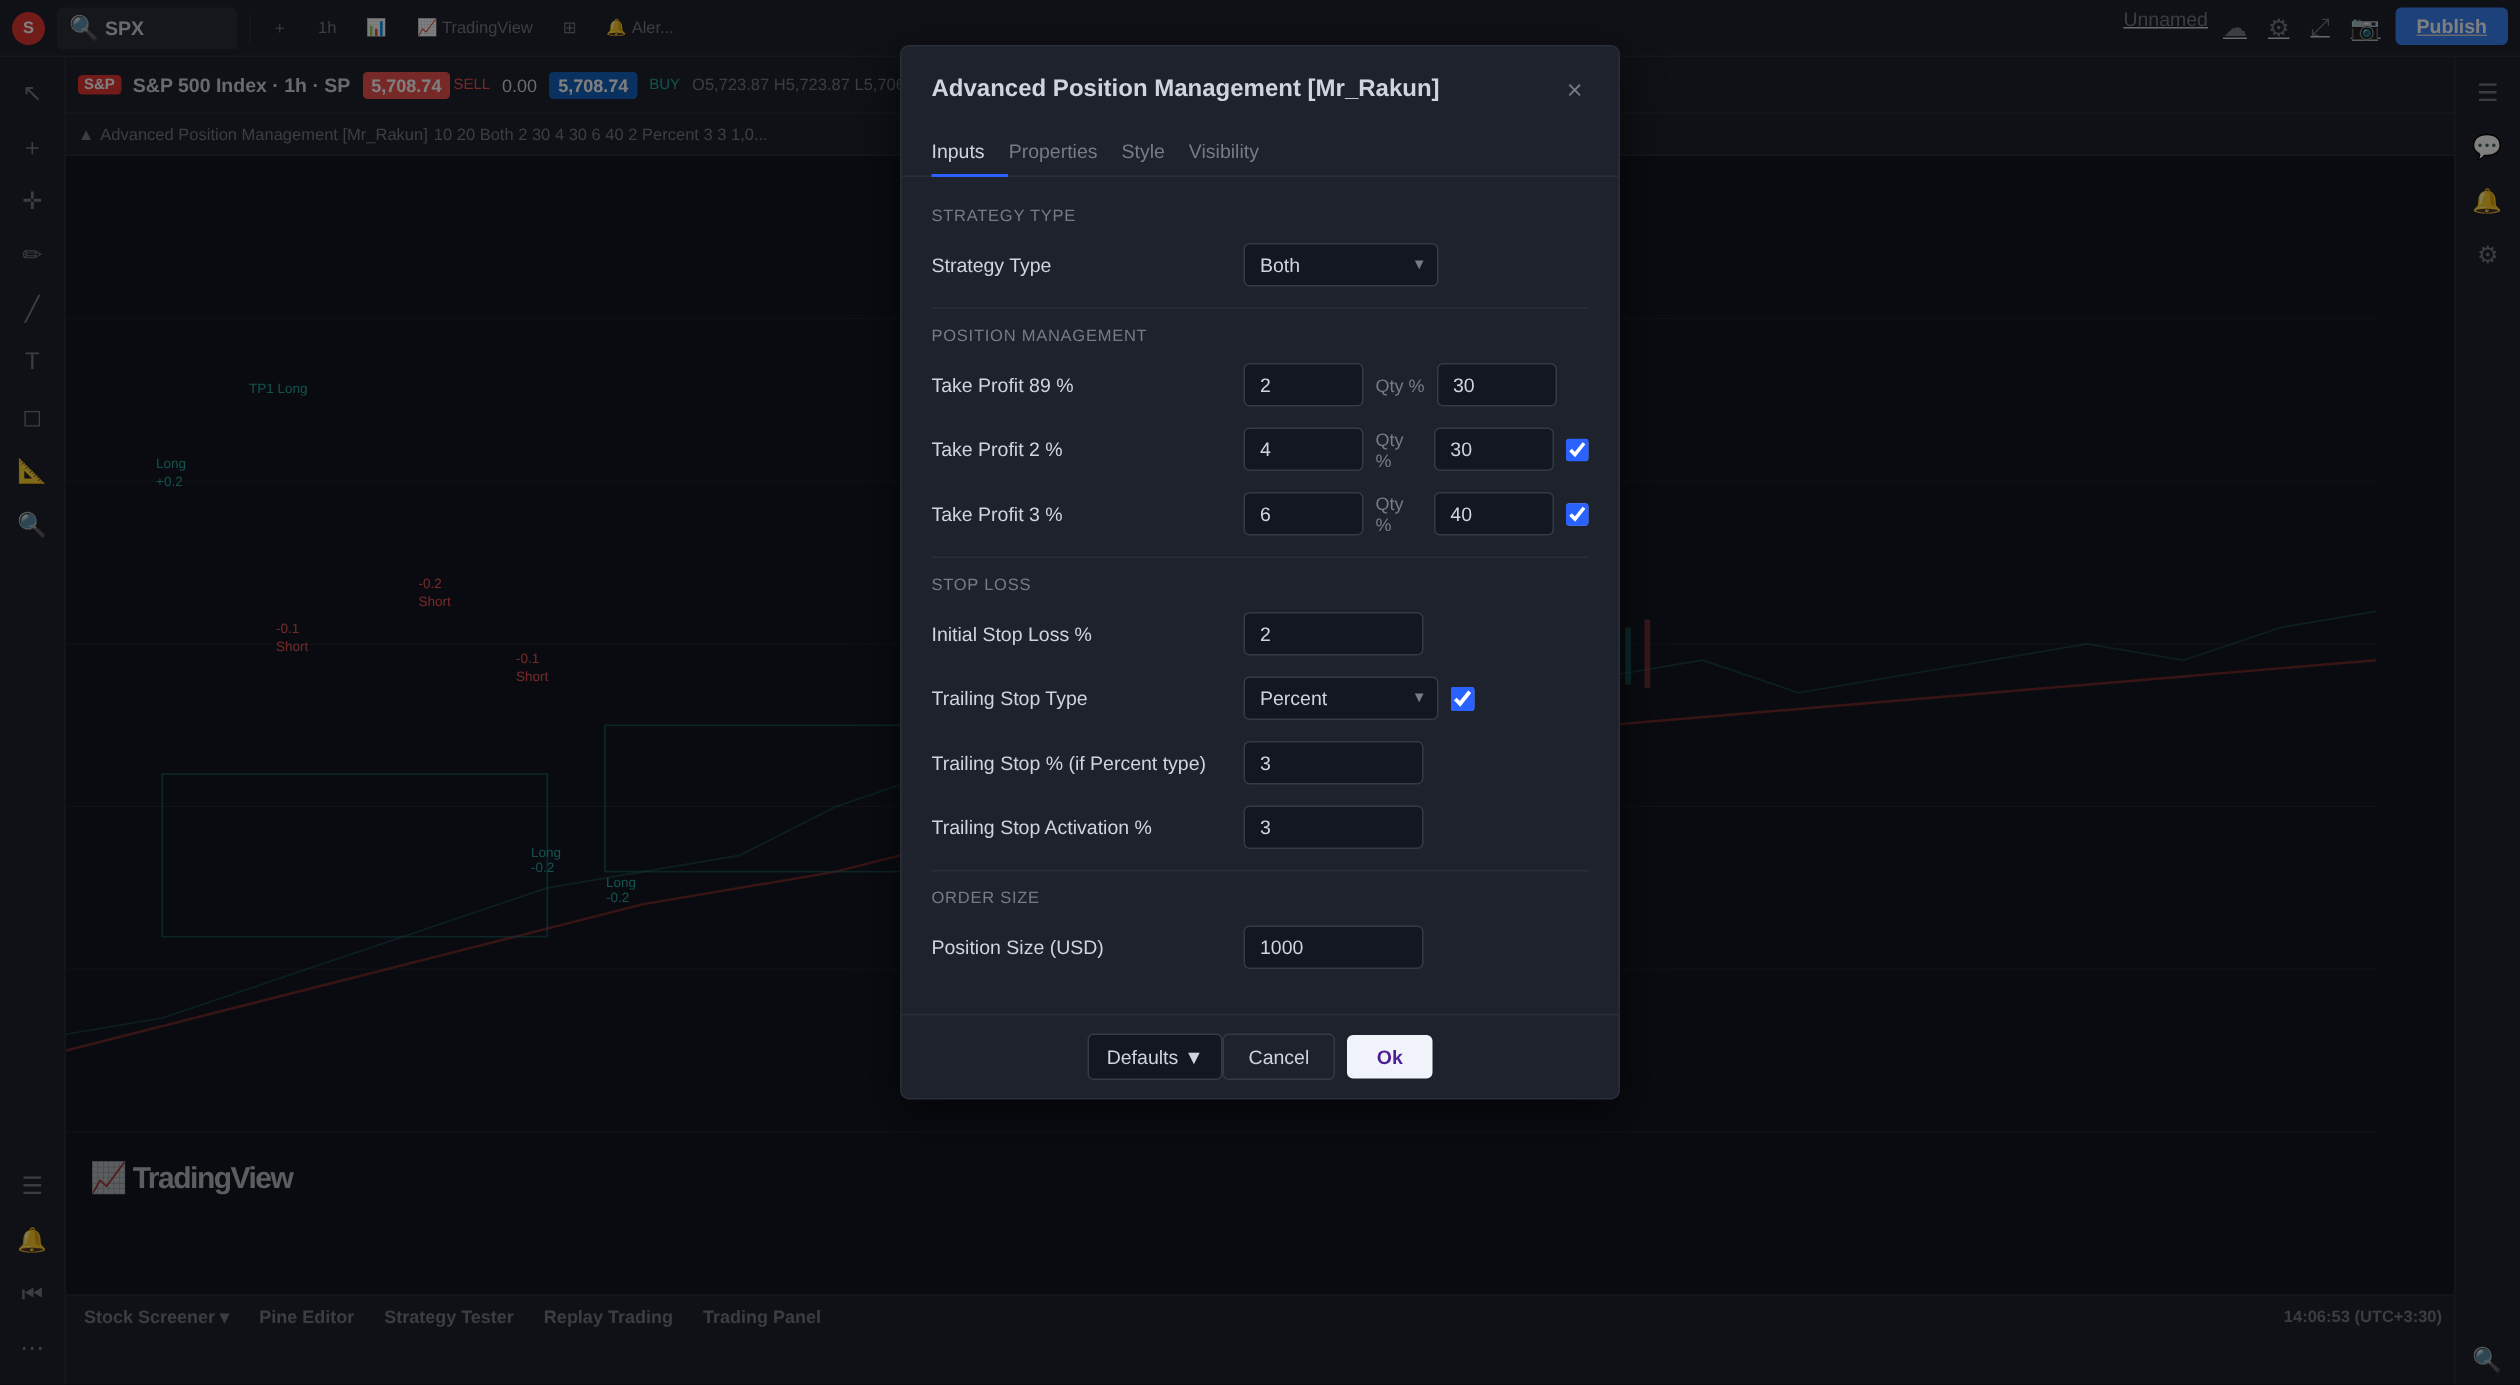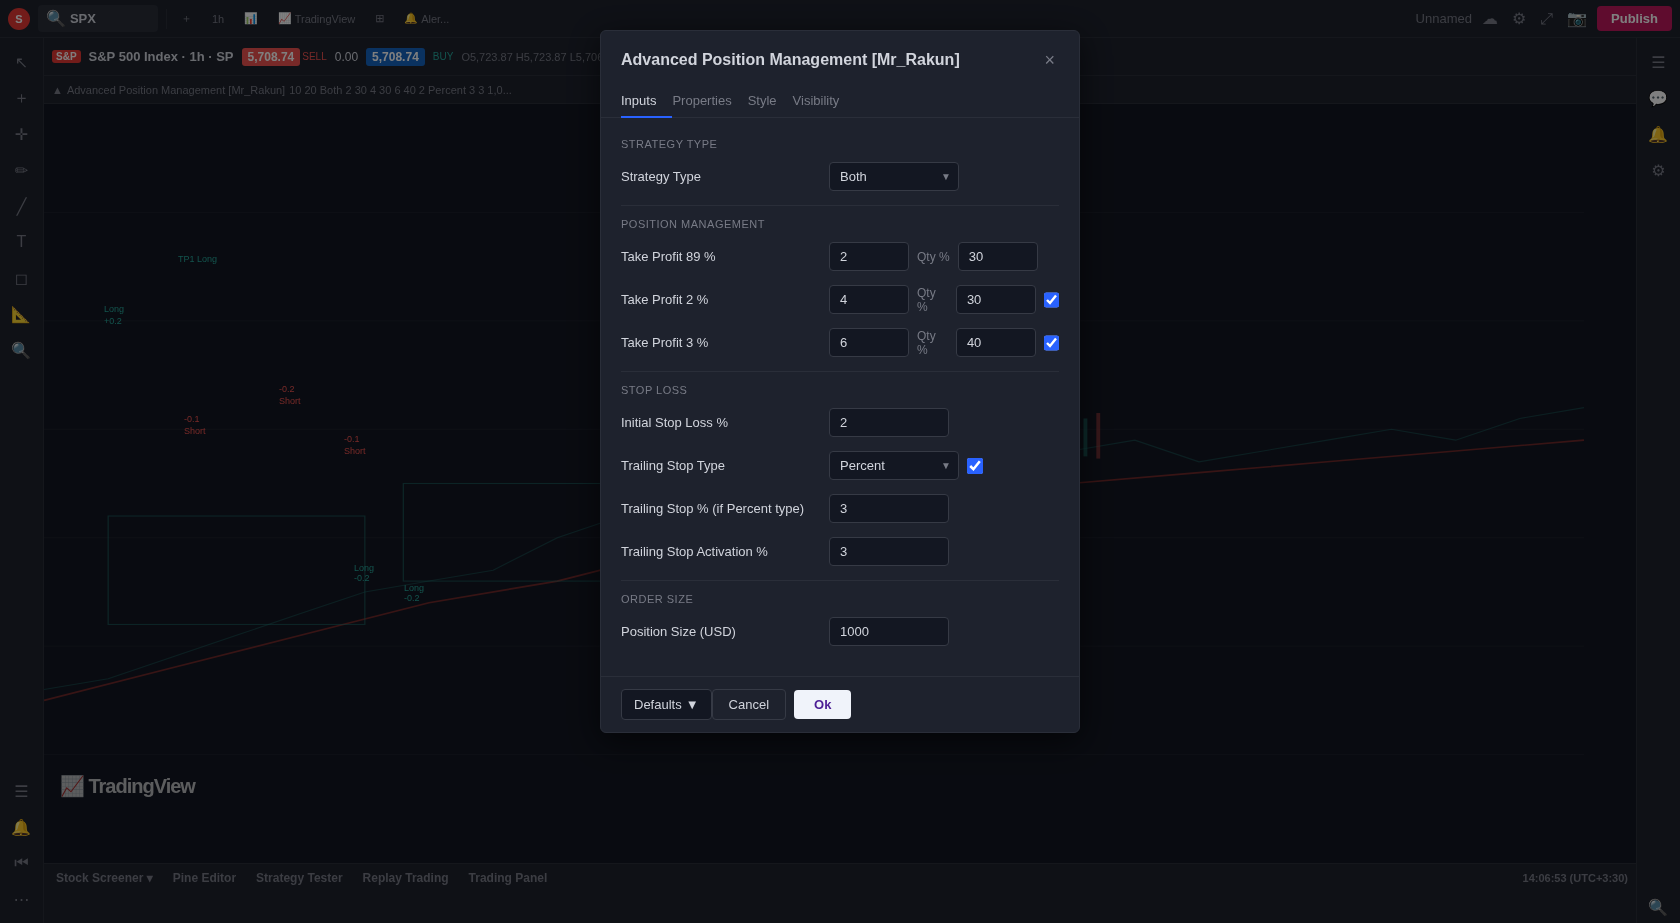--- a/index.html
+++ b/index.html
@@ -41,21 +41,21 @@
     }
     .topbar-search-text { font-size: 13px; font-weight: 600; color: #d1d4dc; }
     .topbar-btn {
       background: none; border: none;
       color: #787b86; font-size: 11px;
       cursor: pointer; display: flex; align-items: center; gap: 3px;
       padding: 4px 6px; border-radius: 4px;
     }
     .topbar-divider { width: 1px; height: 20px; background: #2a2e39; }
     .publish-btn {
-      background: #be185d;
+      background: #3b82f6;
       color: #fff;
       border: none;
       border-radius: 4px;
       padding: 5px 14px;
       font-size: 13px;
       font-weight: 600;
       cursor: pointer;
       margin-left: auto;
     }
     .topbar-icon-btn {
@@ -355,21 +355,21 @@
     .section-sep {
       margin: 8px 0 12px;
       border: none;
       border-top: 1px solid #2a2e39;
     }
 
     
     .modal-footer {
       display: flex;
       align-items: center;
-      justify-content: flex-start;
+      justify-content: center;
       padding: 12px 20px;
       border-top: 1px solid #2a2e39;
     }
     .defaults-btn {
       background: #131722;
       border: 1px solid #363a45;
       color: #d1d4dc;
       font-size: 13px;
       padding: 7px 12px;
       border-radius: 4px;
@@ -440,21 +440,21 @@
   <button class="topbar-btn">＋</button>
   <button class="topbar-btn">1h</button>
   <button class="topbar-btn">📊</button>
   <button class="topbar-btn">
     📈 <span>TradingView</span>
   </button>
   <button class="topbar-btn">⊞</button>
   <button class="topbar-btn">
     🔔 <span>Aler...</span>
   </button>
-  <div style="margin-left:auto; display:flex; align-items:center; gap:6px;">
+  <div style="margin-left:auto; display:flex; align-items:flex-start; gap:6px;text-decoration:underline;">
     <span style="font-size:13px;color:#787b86;">Unnamed</span>
     <button class="topbar-icon-btn">☁</button>
     <button class="topbar-icon-btn">⚙</button>
     <button class="topbar-icon-btn">⤢</button>
     <button class="topbar-icon-btn">📷</button>
     <button class="publish-btn">Publish</button>
   </div>
 </div>
 
 <div class="main-layout">
@@ -526,21 +526,21 @@
 
           <rect x="800" y="280" width="3" height="40" fill="#26a69a" opacity="0.6"></rect>
           <rect x="810" y="290" width="3" height="35" fill="#26a69a" opacity="0.6"></rect>
           <rect x="820" y="285" width="3" height="42" fill="#ef5350" opacity="0.6"></rect>
         </svg>
 
         <div style="position:absolute;top:200px;left:60px;font-size:9px;color:#26a69a;line-height:1.3;">Long<br>+0.2</div>
         <div style="position:absolute;top:310px;left:140px;font-size:9px;color:#ef5350;line-height:1.3;">-0.1<br>Short</div>
         <div style="position:absolute;top:280px;left:235px;font-size:9px;color:#ef5350;line-height:1.3;">-0.2<br>Short</div>
         <div style="position:absolute;top:330px;left:300px;font-size:9px;color:#ef5350;line-height:1.3;">-0.1<br>Short</div>
-        <div style="position:absolute;top:150px;left:134px;font-size:9px;color:#26a69a;text-align:center;">TP1 Long</div>
+        <div style="position:absolute;top:150px;left:122px;font-size:9px;color:#26a69a;text-align:center;">TP1 Long</div>
         <div style="position:absolute;bottom:280px;left:310px;font-size:9px;color:#26a69a;">Long<br>-0.2</div>
         <div style="position:absolute;bottom:260px;left:360px;font-size:9px;color:#26a69a;">Long<br>-0.2</div>
 
         <div class="tv-logo">
           <span>📈</span> TradingView
         </div>
       </div>
     </div>
 
     <div class="bottom-toolbar">

